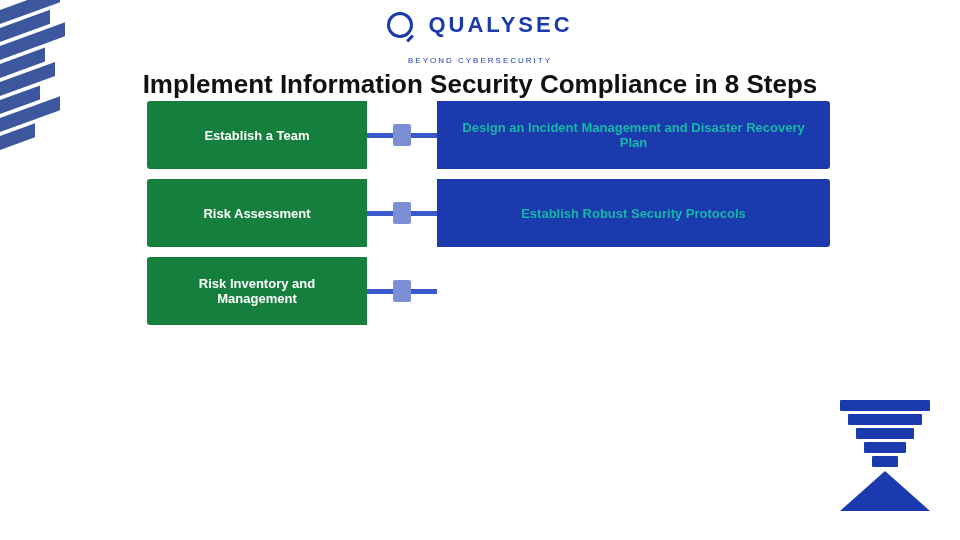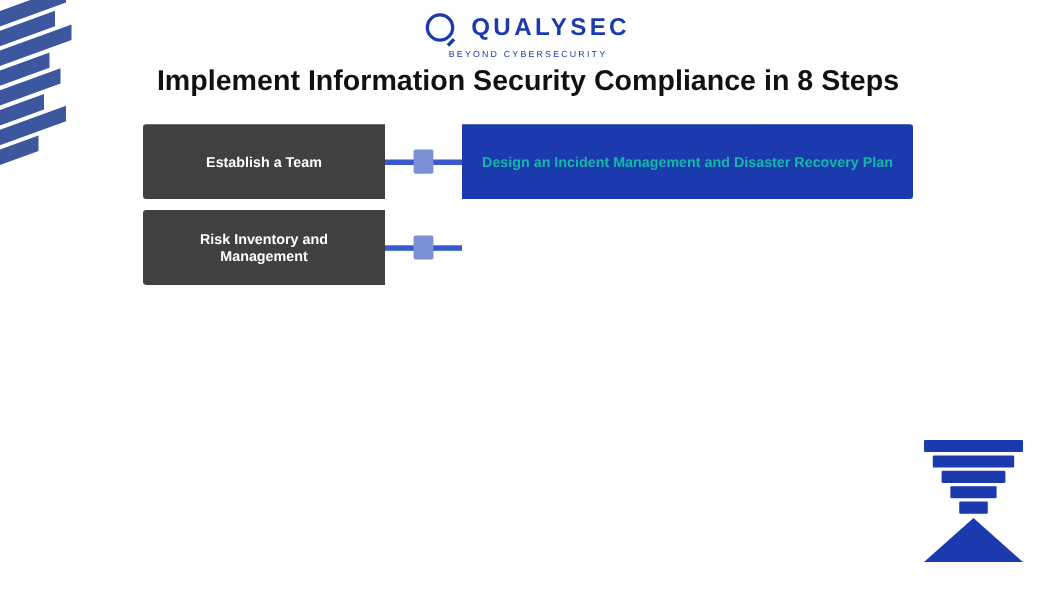--- a/index.html
+++ b/index.html
@@ -68,54 +68,55 @@
       width: 8px;
       height: 3px;
       background: #1a3aad;
       transform: rotate(-45deg);
     }
     .logo-subtitle {
       font-size: 8px;
       letter-spacing: 2px;
       color: #1a3aad;
       text-align: center;
-      margin-top: 2px;
+      margin-top: 14px;
     }
 
     
     .main-title {
       text-align: center;
       font-size: 26px;
       font-weight: 900;
       color: #111;
-      margin-bottom: 24px;
+      margin-bottom: 1px;
       padding: 0 60px;
     }
 
     
     .row-wrapper {
       display: flex;
       align-items: center;
       margin-bottom: 10px;
       padding: 0 130px;
     }
     .cell-left {
-      background: #404040;
+      background: #15803d;
       color: white;
       font-weight: 800;
       font-size: 13px;
       display: flex;
       align-items: center;
       justify-content: center;
       text-align: center;
       padding: 2px 18px;
       border-radius: 3px 0 0 3px;
       width: 220px;
       min-height: 68px;
       flex-shrink: 0;
+      margin-left: 17px;
     }
     .connector-bar {
       display: flex;
       align-items: center;
       width: 70px;
       flex-shrink: 0;
       position: relative;
     }
     .connector-line {
       width: 100%;
@@ -202,20 +203,28 @@
 <div id="steps-area">
     <div class="row-wrapper">
       <div class="cell-left">Establish a Team</div>
       <div class="connector-bar">
         <div class="connector-line"></div>
         <div class="connector-dot"></div>
       </div>
       <div class="cell-right">Design an Incident Management and Disaster Recovery Plan</div>
     </div>
     <div class="row-wrapper">
+      <div class="cell-left">Risk Assessment</div>
+      <div class="connector-bar">
+        <div class="connector-line"></div>
+        <div class="connector-dot"></div>
+      </div>
+      <div class="cell-right">Establish Robust Security Protocols</div>
+    </div>
+    <div class="row-wrapper">
       <div class="cell-left">Risk Inventory and Management</div>
       <div class="connector-bar">
         <div class="connector-line"></div>
         <div class="connector-dot"></div>
       </div>
     </div>
   </div>
 
 <div class="right-decoration">
   <div class="tri-stripe tri-s1"></div>

